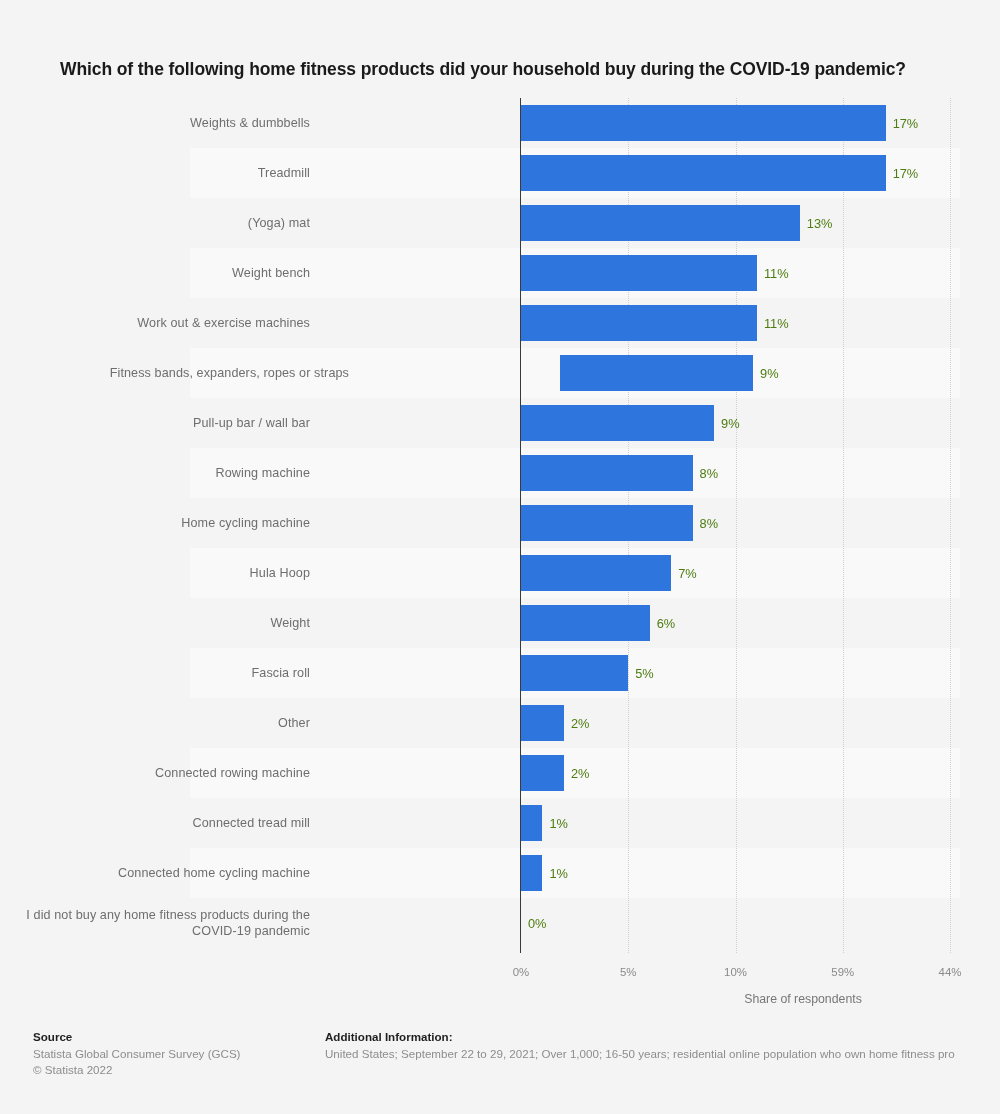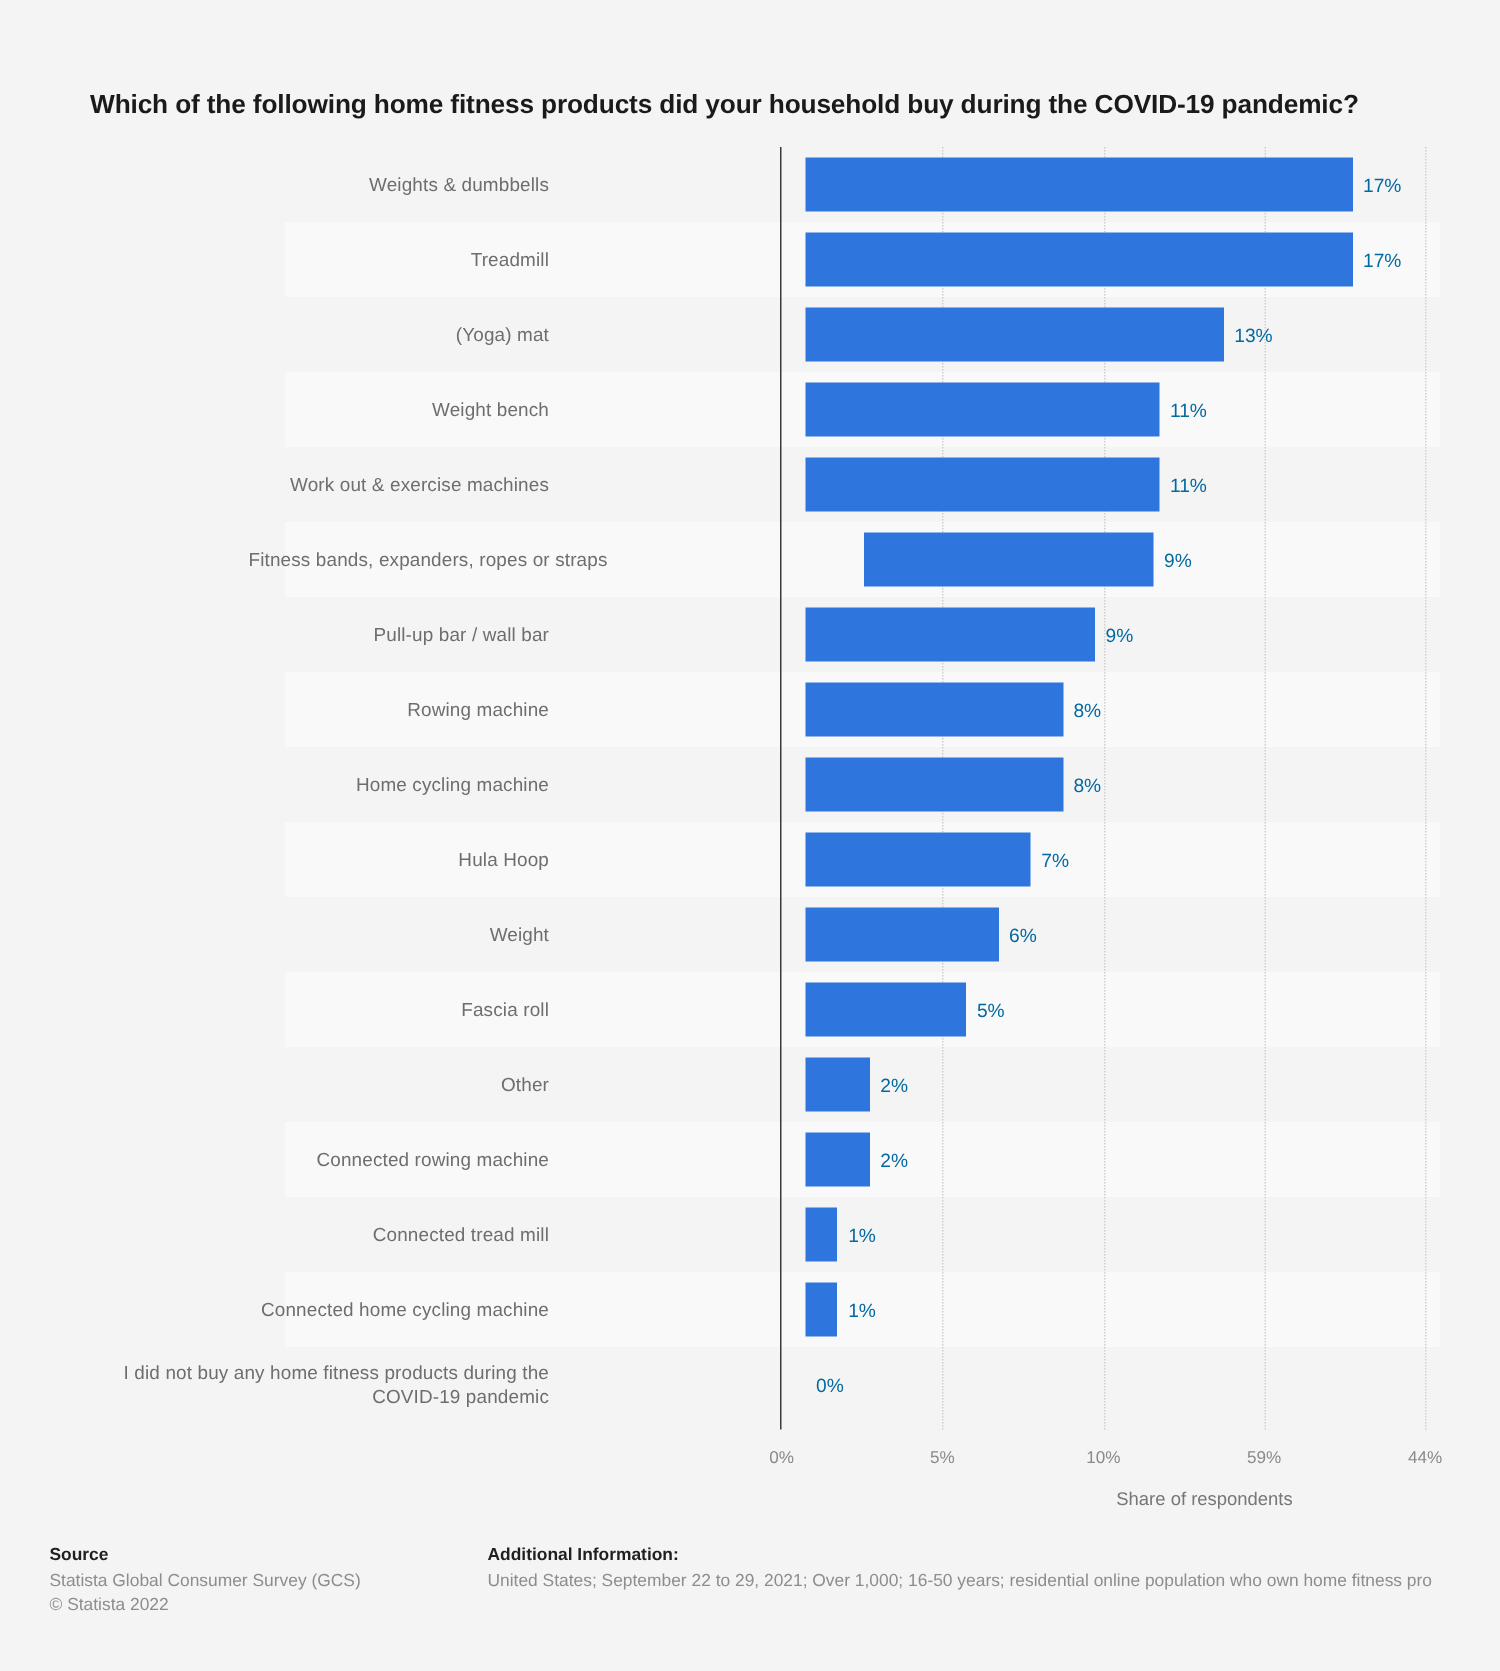--- a/index.html
+++ b/index.html
@@ -63,24 +63,23 @@
     left: 520px;
     top: 0;
     width: 1px;
     height: 855px;
     background: #3a3a3a;
   }
 
   
   .row {
     position: absolute;
-    left: 16px;
+    left: 0;
     width: 804px;
     height: 50px;
-    padding-left: 40px;
   }
   .cat-label {
     position: absolute;
     right: 494px;
     top: 0;
     width: 330px;
     height: 50px;
     display: flex;
     align-items: center;
     justify-content: flex-end;
@@ -97,21 +96,21 @@
     height: 36px;
     background: #2e75dd;
   }
   .val-label {
     position: absolute;
     top: 0;
     height: 50px;
     display: flex;
     align-items: center;
     font-size: 12.8px;
-    color: #0369a1;
+    color: #4d7c0f;
     white-space: nowrap;
     padding-left: 7px;
   }
 
   
   .xtick {
     position: absolute;
     top: 966px;
     font-size: 11.4px;
     color: #8a8a8a;

